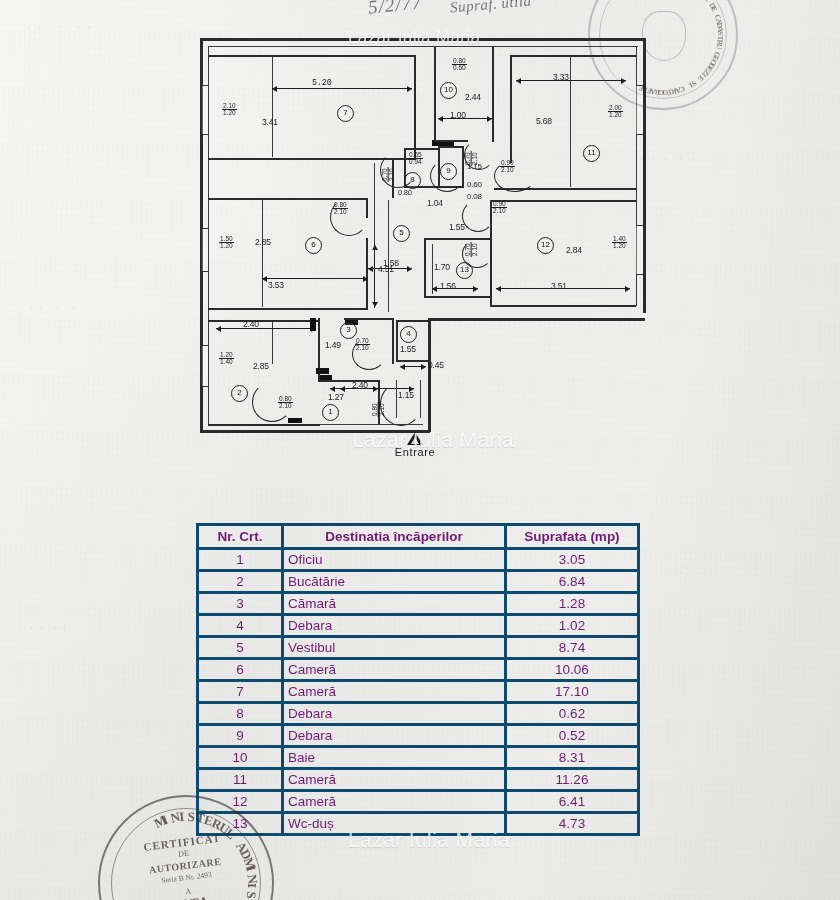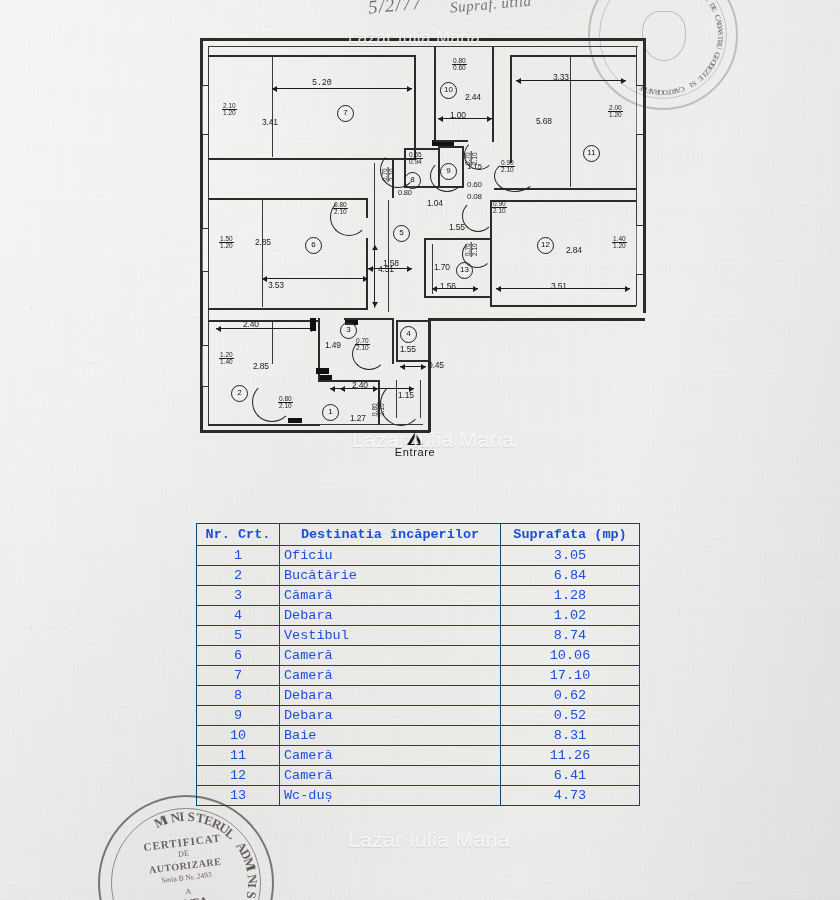--- a/index.html
+++ b/index.html
@@ -58,22 +58,22 @@
   #entrance{position:absolute;left:355px;top:432px;width:120px;text-align:center;}
   .tri{width:0;height:0;margin:0 auto;border-left:8px solid transparent;border-right:8px solid transparent;
        border-bottom:13px solid #1b1b1d;position:relative;}
   .tri:after{content:"";position:absolute;left:-4px;top:5px;border-left:4px solid transparent;
        border-right:4px solid transparent;border-bottom:7px solid #d8d8d6;}
   #entrance .lbl{font-size:11px;color:#1b1b1d;font-family:"Liberation Sans",sans-serif;letter-spacing:.6px;margin-top:1px;}
 
   
   #tbl-wrap{position:absolute;left:196px;top:523px;width:444px;}
   table{border-collapse:collapse;width:100%;background:transparent;}
-  th,td{border:1px solid #0c4a6e;padding:1px 4px;font-size:13.5px;color:#1d4ed8;
-        font-family:Liberation Mono, monospace;line-height:17px;}
+  th,td{border:3px solid #0c4a6e;padding:1px 4px;font-size:13.5px;color:#701a75;
+        font-family:Liberation Sans, sans-serif;line-height:17px;}
   th{font-weight:700;font-size:13.5px;text-align:center;padding:2px 4px;}
   td.num{text-align:center;width:74px;}
   td.name{text-align:left;width:212px;}
   td.area{text-align:center;}
   tr.total td{font-weight:700;}
   tr.total td.name{padding-left:6px;}
   tr.total td.area{font-weight:700;}
 
   
   .stamp{position:absolute;border-radius:50%;pointer-events:none;}
@@ -192,21 +192,21 @@
   </div>
   <div class="frac" style="left:278px;top:396px;">
     <b>0.80</b>
     <i>2.10</i>
   </div>
 
   <div class="w" style="left:318px;top:380px;width:62px;height:1.8px;"></div>
   <div class="w" style="left:378px;top:380px;width:1.8px;height:45px;"></div>
   <div class="blk" style="left:320px;top:375px;width:12px;height:5px;"></div>
   <div class="rn" style="left:322px;top:404px;">1</div>
-  <div class="dim" style="left:350px;top:392px;margin-top:21px;">1.27</div>
+  <div class="dim" style="left:328px;top:392px;">1.27</div>
   <div class="arw" style="left:330px;top:388px;width:48px;"></div>
   <div class="arw" style="left:340px;top:388px;width:74px;"></div>
   <div class="dim" style="left:352px;top:380px;">2.40</div>
   <div class="door" style="left:380px;top:382px;width:40px;height:42px;"></div>
   <div class="frac fracv" style="left:371px;top:403px;">
     <b>0.80</b>
     <i>2.10</i>
   </div>
 
   <div class="w" style="left:318px;top:318px;width:1.8px;height:22px;"></div>

